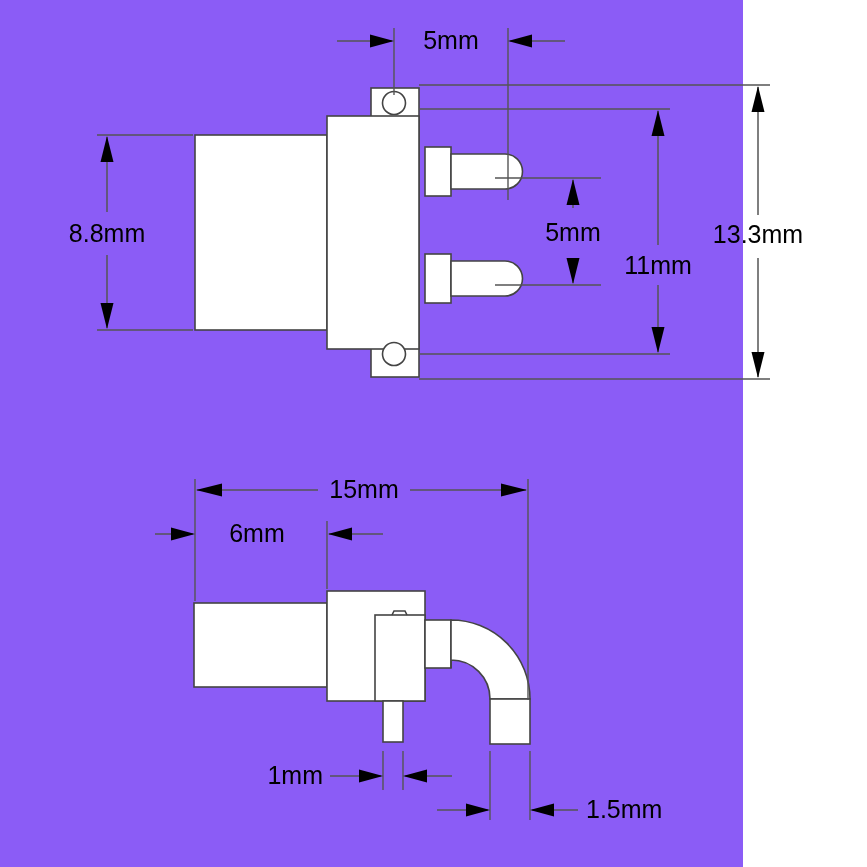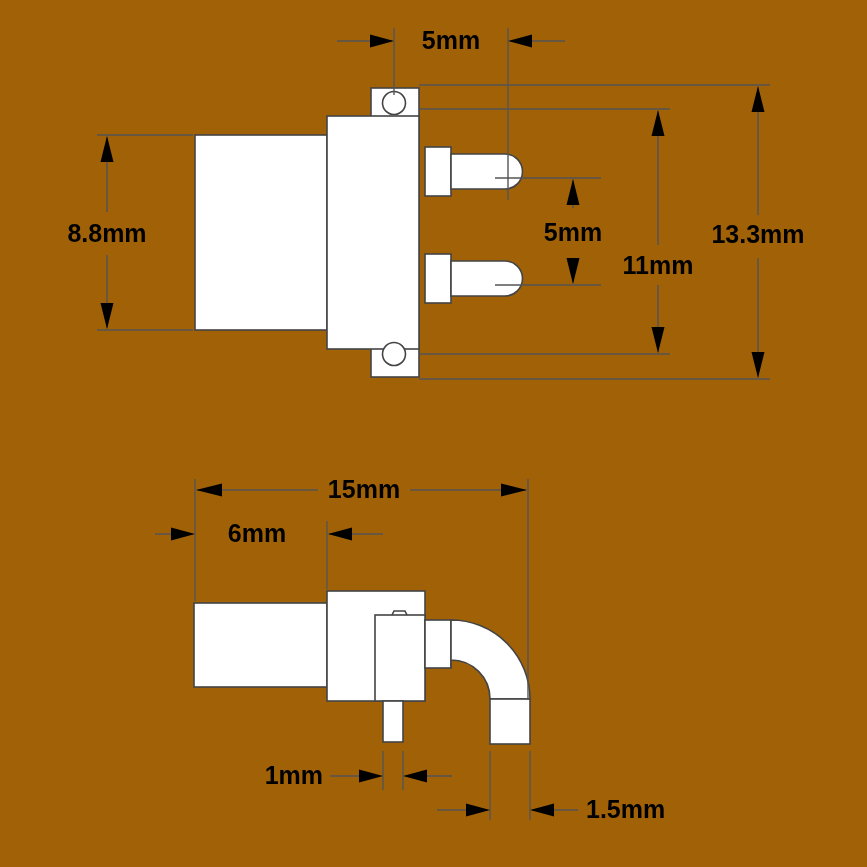--- a/index.html
+++ b/index.html
@@ -8,24 +8,23 @@
     background: #ffffff;
   }
   body {
     width: 867px;
     height: 867px;
     font-family: "Liberation Sans", sans-serif;
     overflow: hidden;
   }
   #drawing-root {
     position: relative;
-    width: 867px;
+    width: 743px;
     height: 867px;
-    background: #a16207;
-    font-weight: bold;
+    background: #8b5cf6;
   }
   svg#cad-svg {
     display: block;
     width: 867px;
     height: 867px;
   }
   .part-line {
     fill: none;
     stroke: #444444;
     stroke-width: 1.6;

